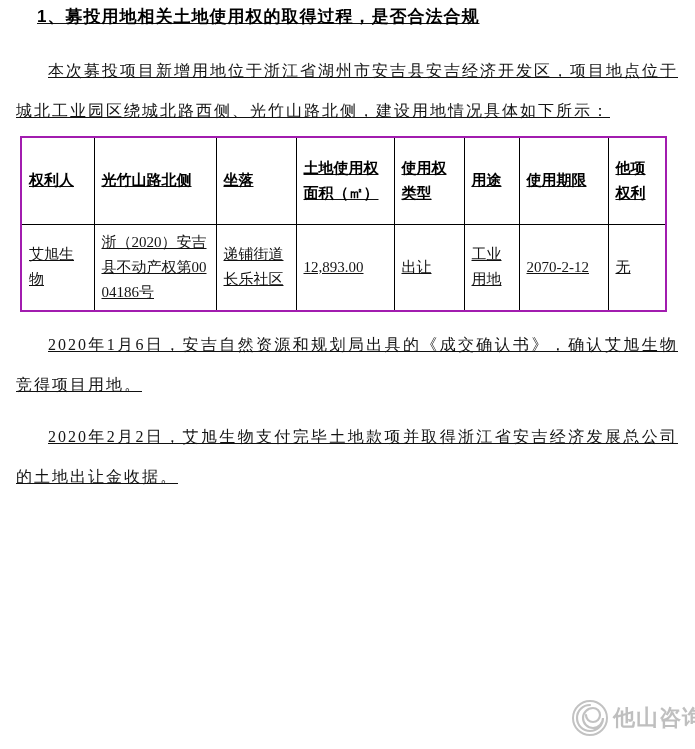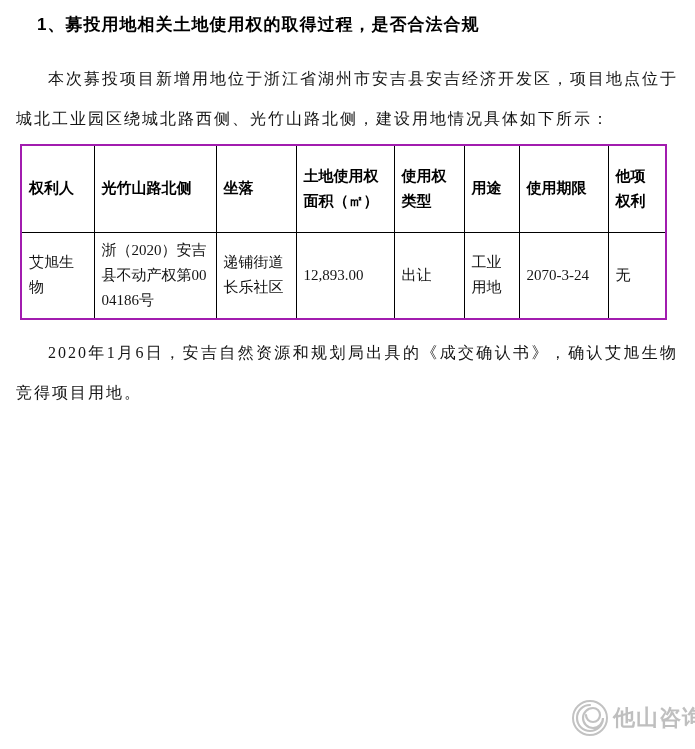--- a/index.html
+++ b/index.html
@@ -6,22 +6,23 @@
   html, body {
     width: 695px; height: 749px;
     background: #ffffff;
     overflow: hidden;
     font-family: "Liberation Serif", "DejaVu Serif", serif;
     color: #111111;
   }
   .page {
     position: relative;
     width: 695px; height: 749px;
-    padding: 12px 17px 0 16px;
+    padding: 4px 17px 0 16px;
     background: #ffffff;
+    text-decoration: underline;
   }
   .heading {
     font-family: "Liberation Sans", "DejaVu Sans", sans-serif;
     font-weight: bold;
     font-size: 17px;
     line-height: 26px;
     letter-spacing: 1px;
     padding-left: 21px;
     color: #000000;
   }
@@ -109,28 +110,29 @@
       </tr>
     </thead>
     <tbody>
       <tr>
         <td>艾旭生物</td>
         <td>浙（2020）安吉县不动产权第0004186号</td>
         <td>递铺街道长乐社区</td>
         <td>12,893.00</td>
         <td>出让</td>
         <td>工业用地</td>
-        <td>2070-3-24</td>
+        <td>2070-2-12</td>
         <td>无</td>
       </tr>
     </tbody>
   </table>
 
   <div class="body-paras">
     <p class="para">2020年1月6日，安吉自然资源和规划局出具的《成交确认书》，确认艾旭生物竞得项目用地。</p>
+    <p class="para gap-before">2020年2月2日，艾旭生物支付完毕土地款项并取得浙江省安吉经济发展总公司的土地出让金收据。</p>
   </div>
 
   <div class="watermark">
     <svg class="wm-logo" viewBox="0 0 40 40" xmlns="http://www.w3.org/2000/svg">
       <circle cx="20" cy="20" r="17" fill="#ffffff" fill-opacity="0.75" stroke="#bcbcbc" stroke-width="2"></circle>
       <path d="M 20 7 a 13 13 0 1 0 13 13 a 10 10 0 1 1 -10 -10 a 7 7 0 1 1 -7 7" fill="none" stroke="#bcbcbc" stroke-width="2.2" stroke-linecap="round"></path>
     </svg>
     <span class="wm-text">他山咨询</span>
   </div>
 

